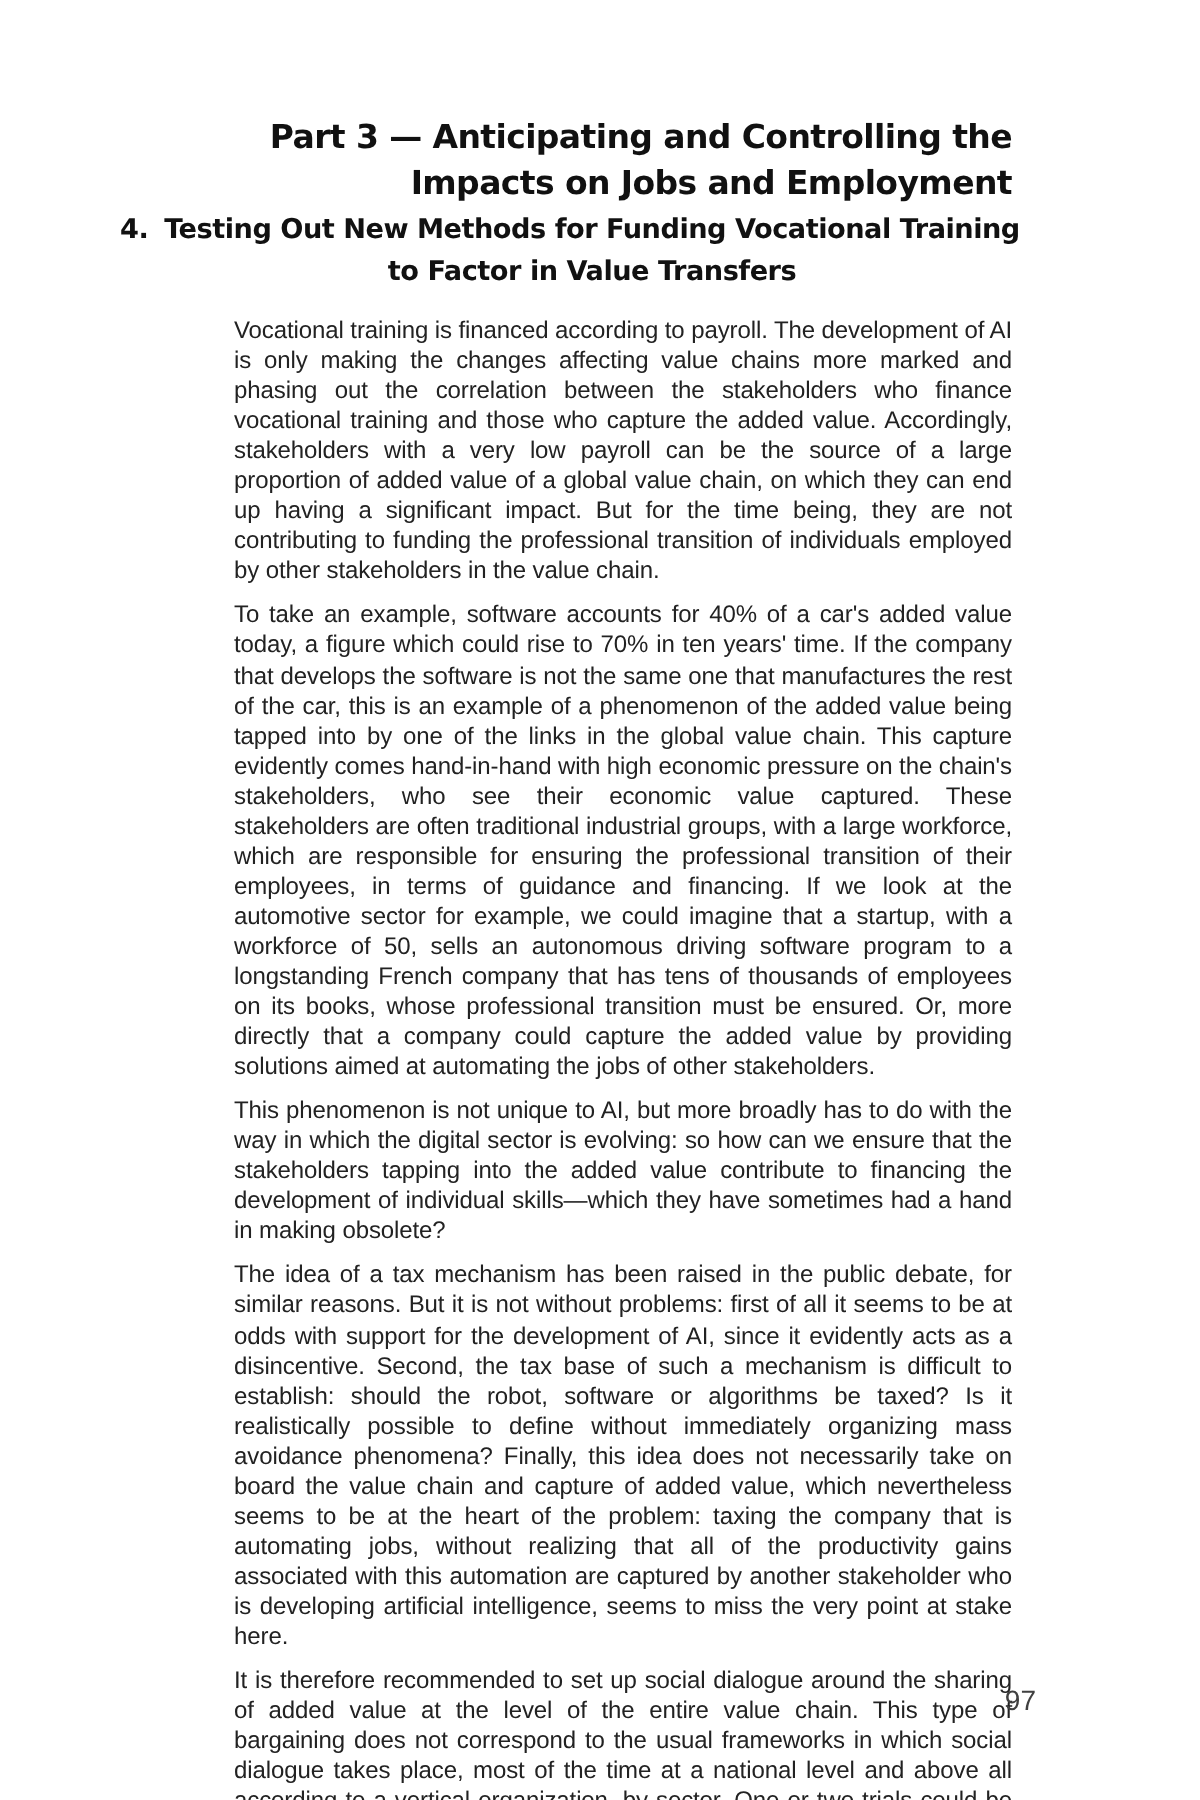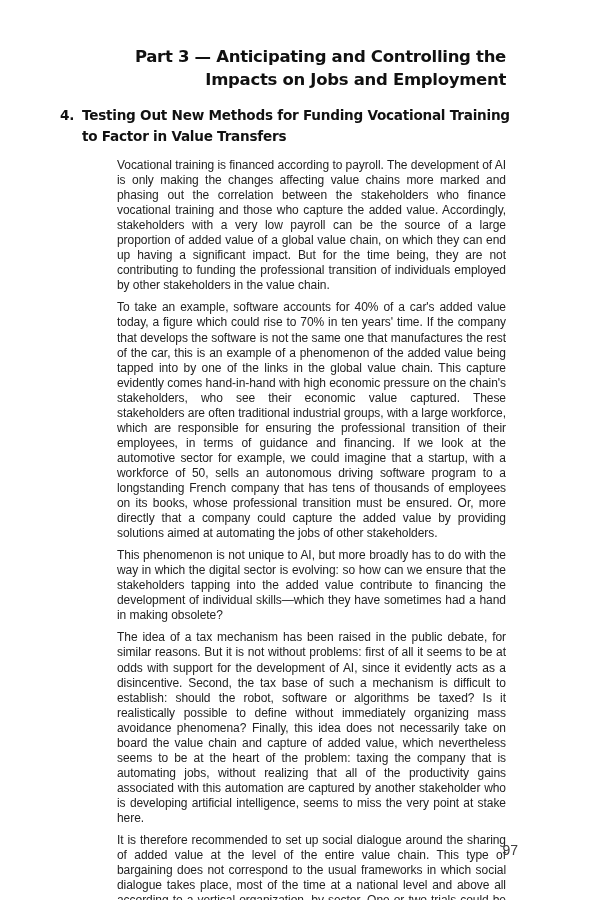--- a/index.html
+++ b/index.html
@@ -1,28 +1,28 @@
 <!DOCTYPE html>
 <html><head>
   <meta charset="utf-8">
   <style>
     html, body { margin: 0; padding: 0; background: #ffffff; }
     body { width: 600px; height: 900px; position: relative; overflow: hidden; color: #1a1a1a; }
     .part-title {
-      position: absolute; left: 60px; top: 45px; width: 446px;
+      position: absolute; left: 60px; top: 57px; width: 446px;
       text-align: right; font-family: "DejaVu Sans", sans-serif; font-weight: bold;
       font-size: 16.5px; line-height: 23px; letter-spacing: -0.3px; color: #111;
     }
     .section-title {
       position: absolute; left: 60px; top: 105px; width: 450px;
       font-family: "DejaVu Sans", sans-serif; font-weight: bold;
       font-size: 13.6px; line-height: 21px; letter-spacing: -0.25px; color: #111;
     }
     .section-title .num { position: absolute; left: 0; top: 0; }
-    .section-title .txt { display: block; margin-left: 22px; }
+    .section-title .txt { display: block; margin-left: 22px; text-align: center; }
     .body {
       position: absolute; left: 117px; top: 158px; width: 389px;
       font-family: "Liberation Sans", sans-serif; font-size: 12px; line-height: 15.05px;
       color: #222; letter-spacing: -0.05px;
     }
     .body p { margin: 0 0 7px 0; text-align: justify; text-align-last: left; }
     .page-number {
       position: absolute; left: 488px; top: 842px; width: 30px;
       font-family: "Liberation Sans", sans-serif; font-size: 14px; color: #404040; text-align: right;
     }

